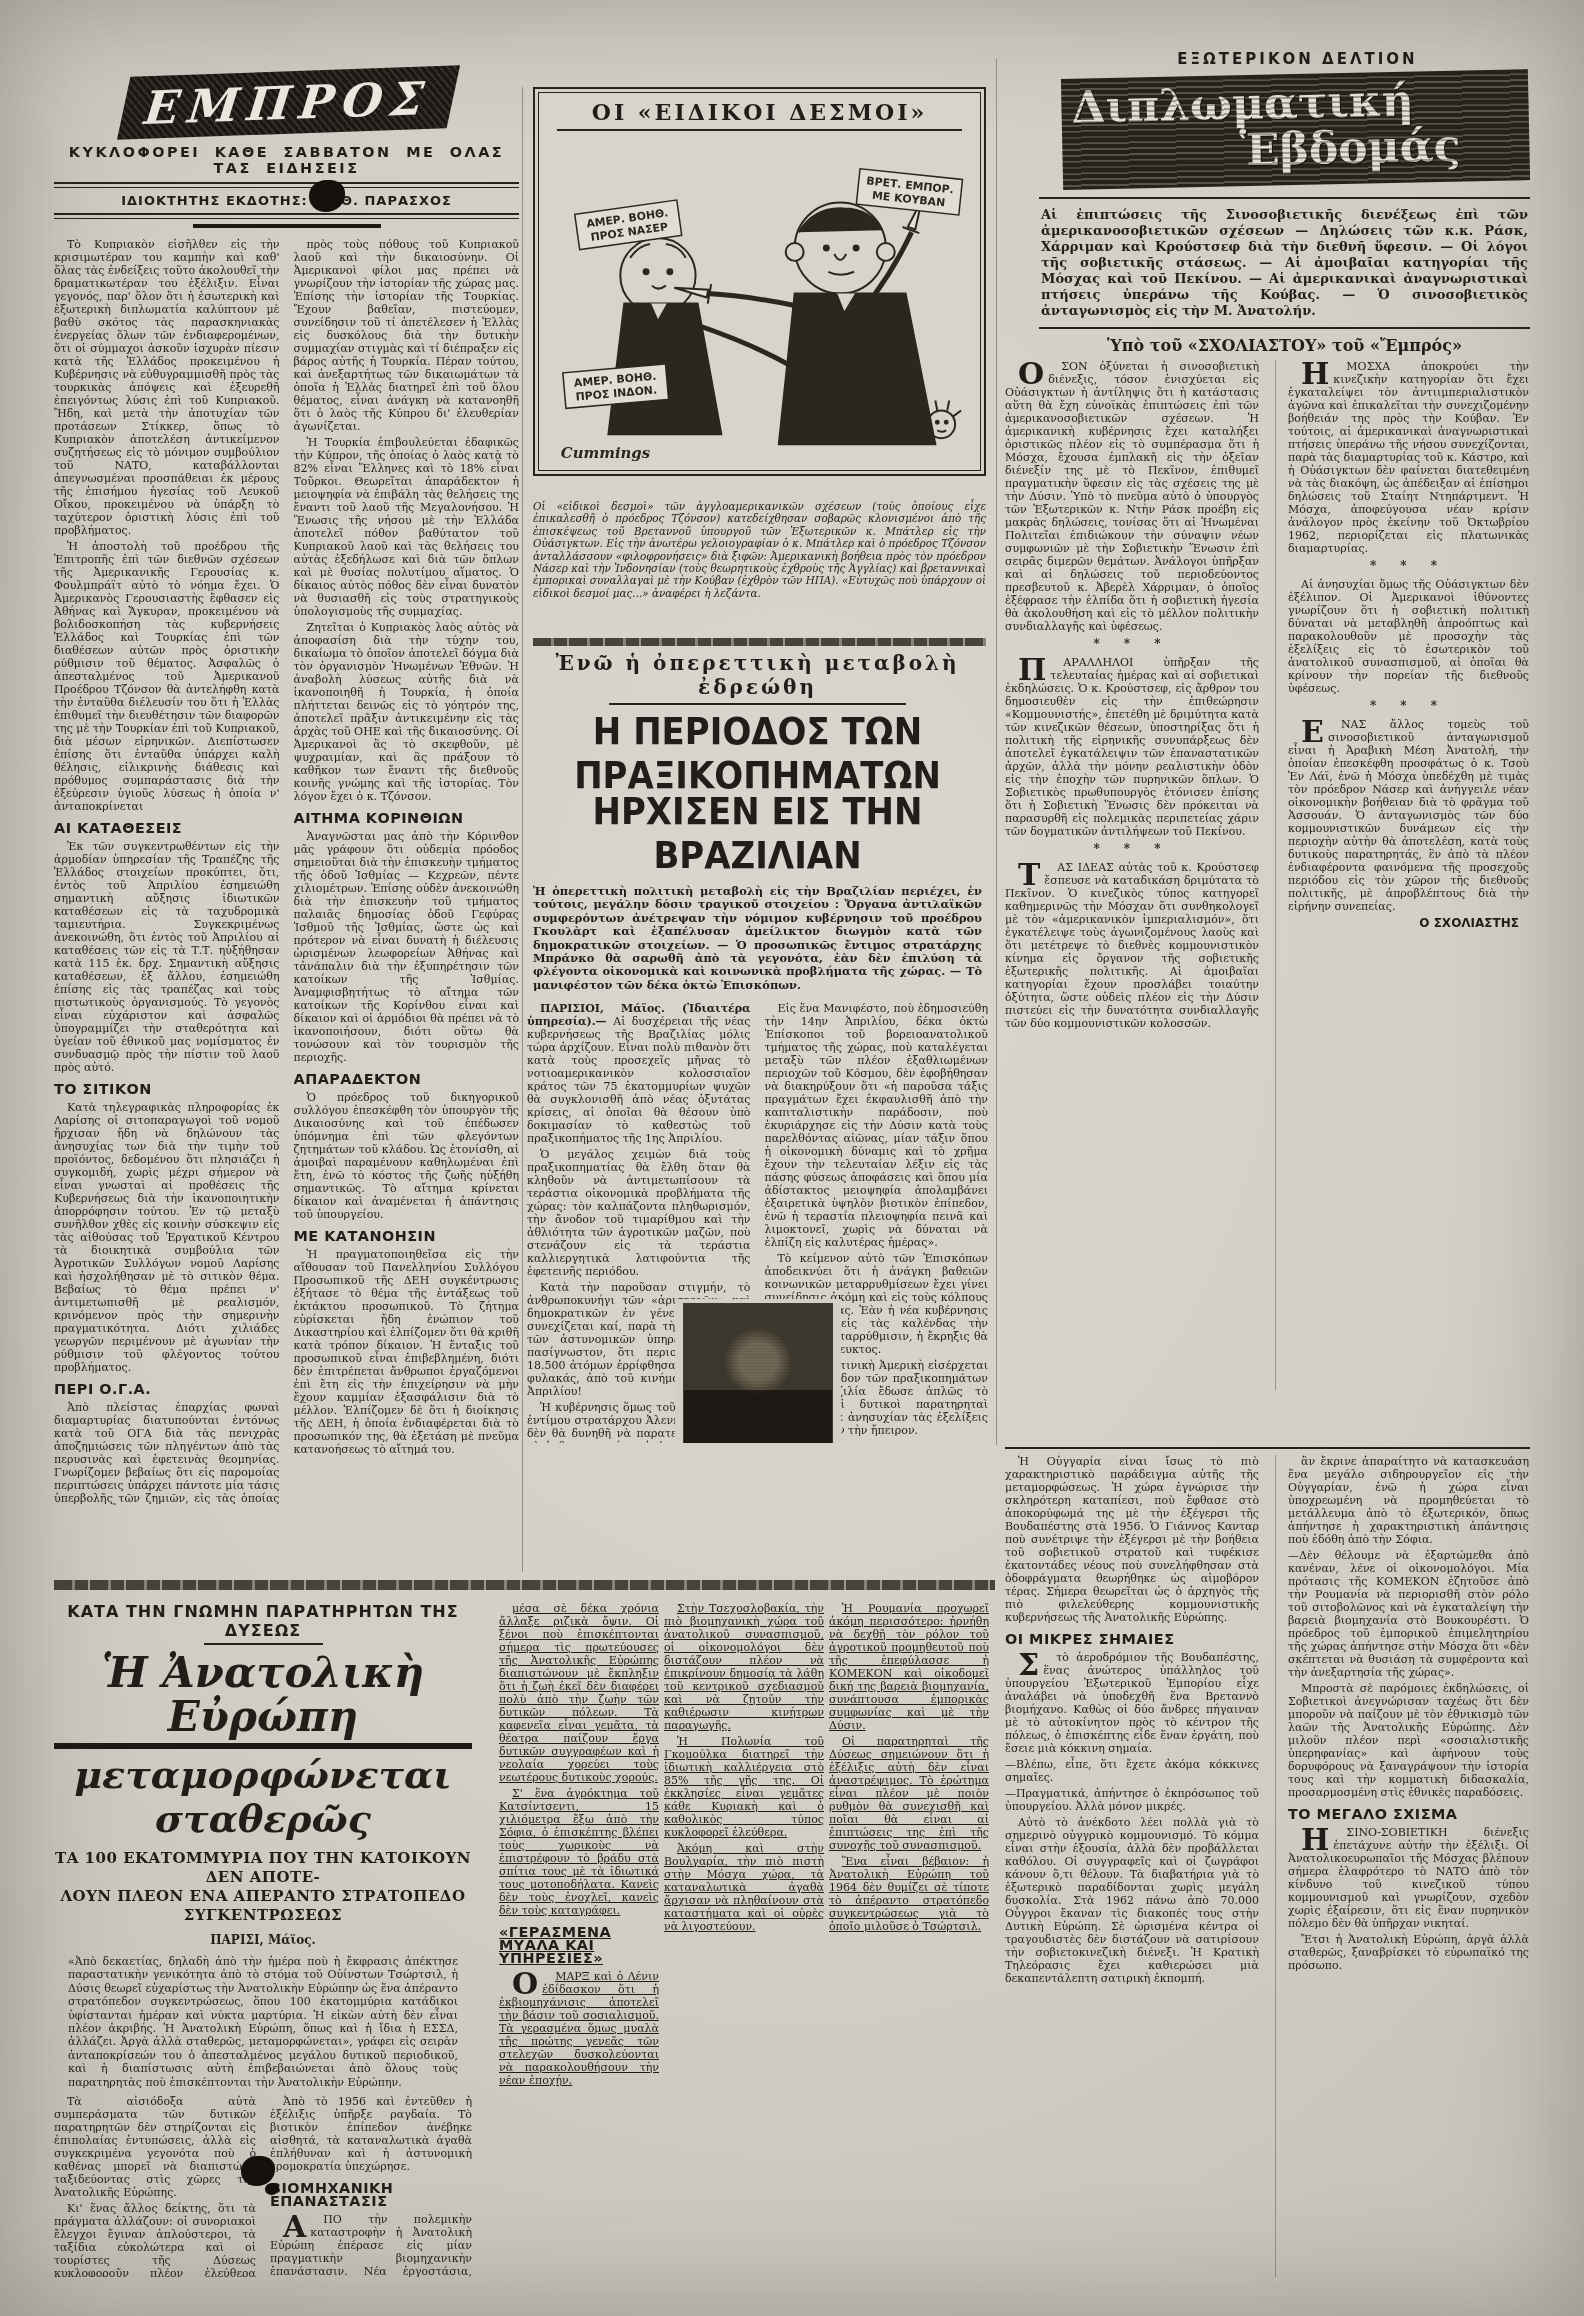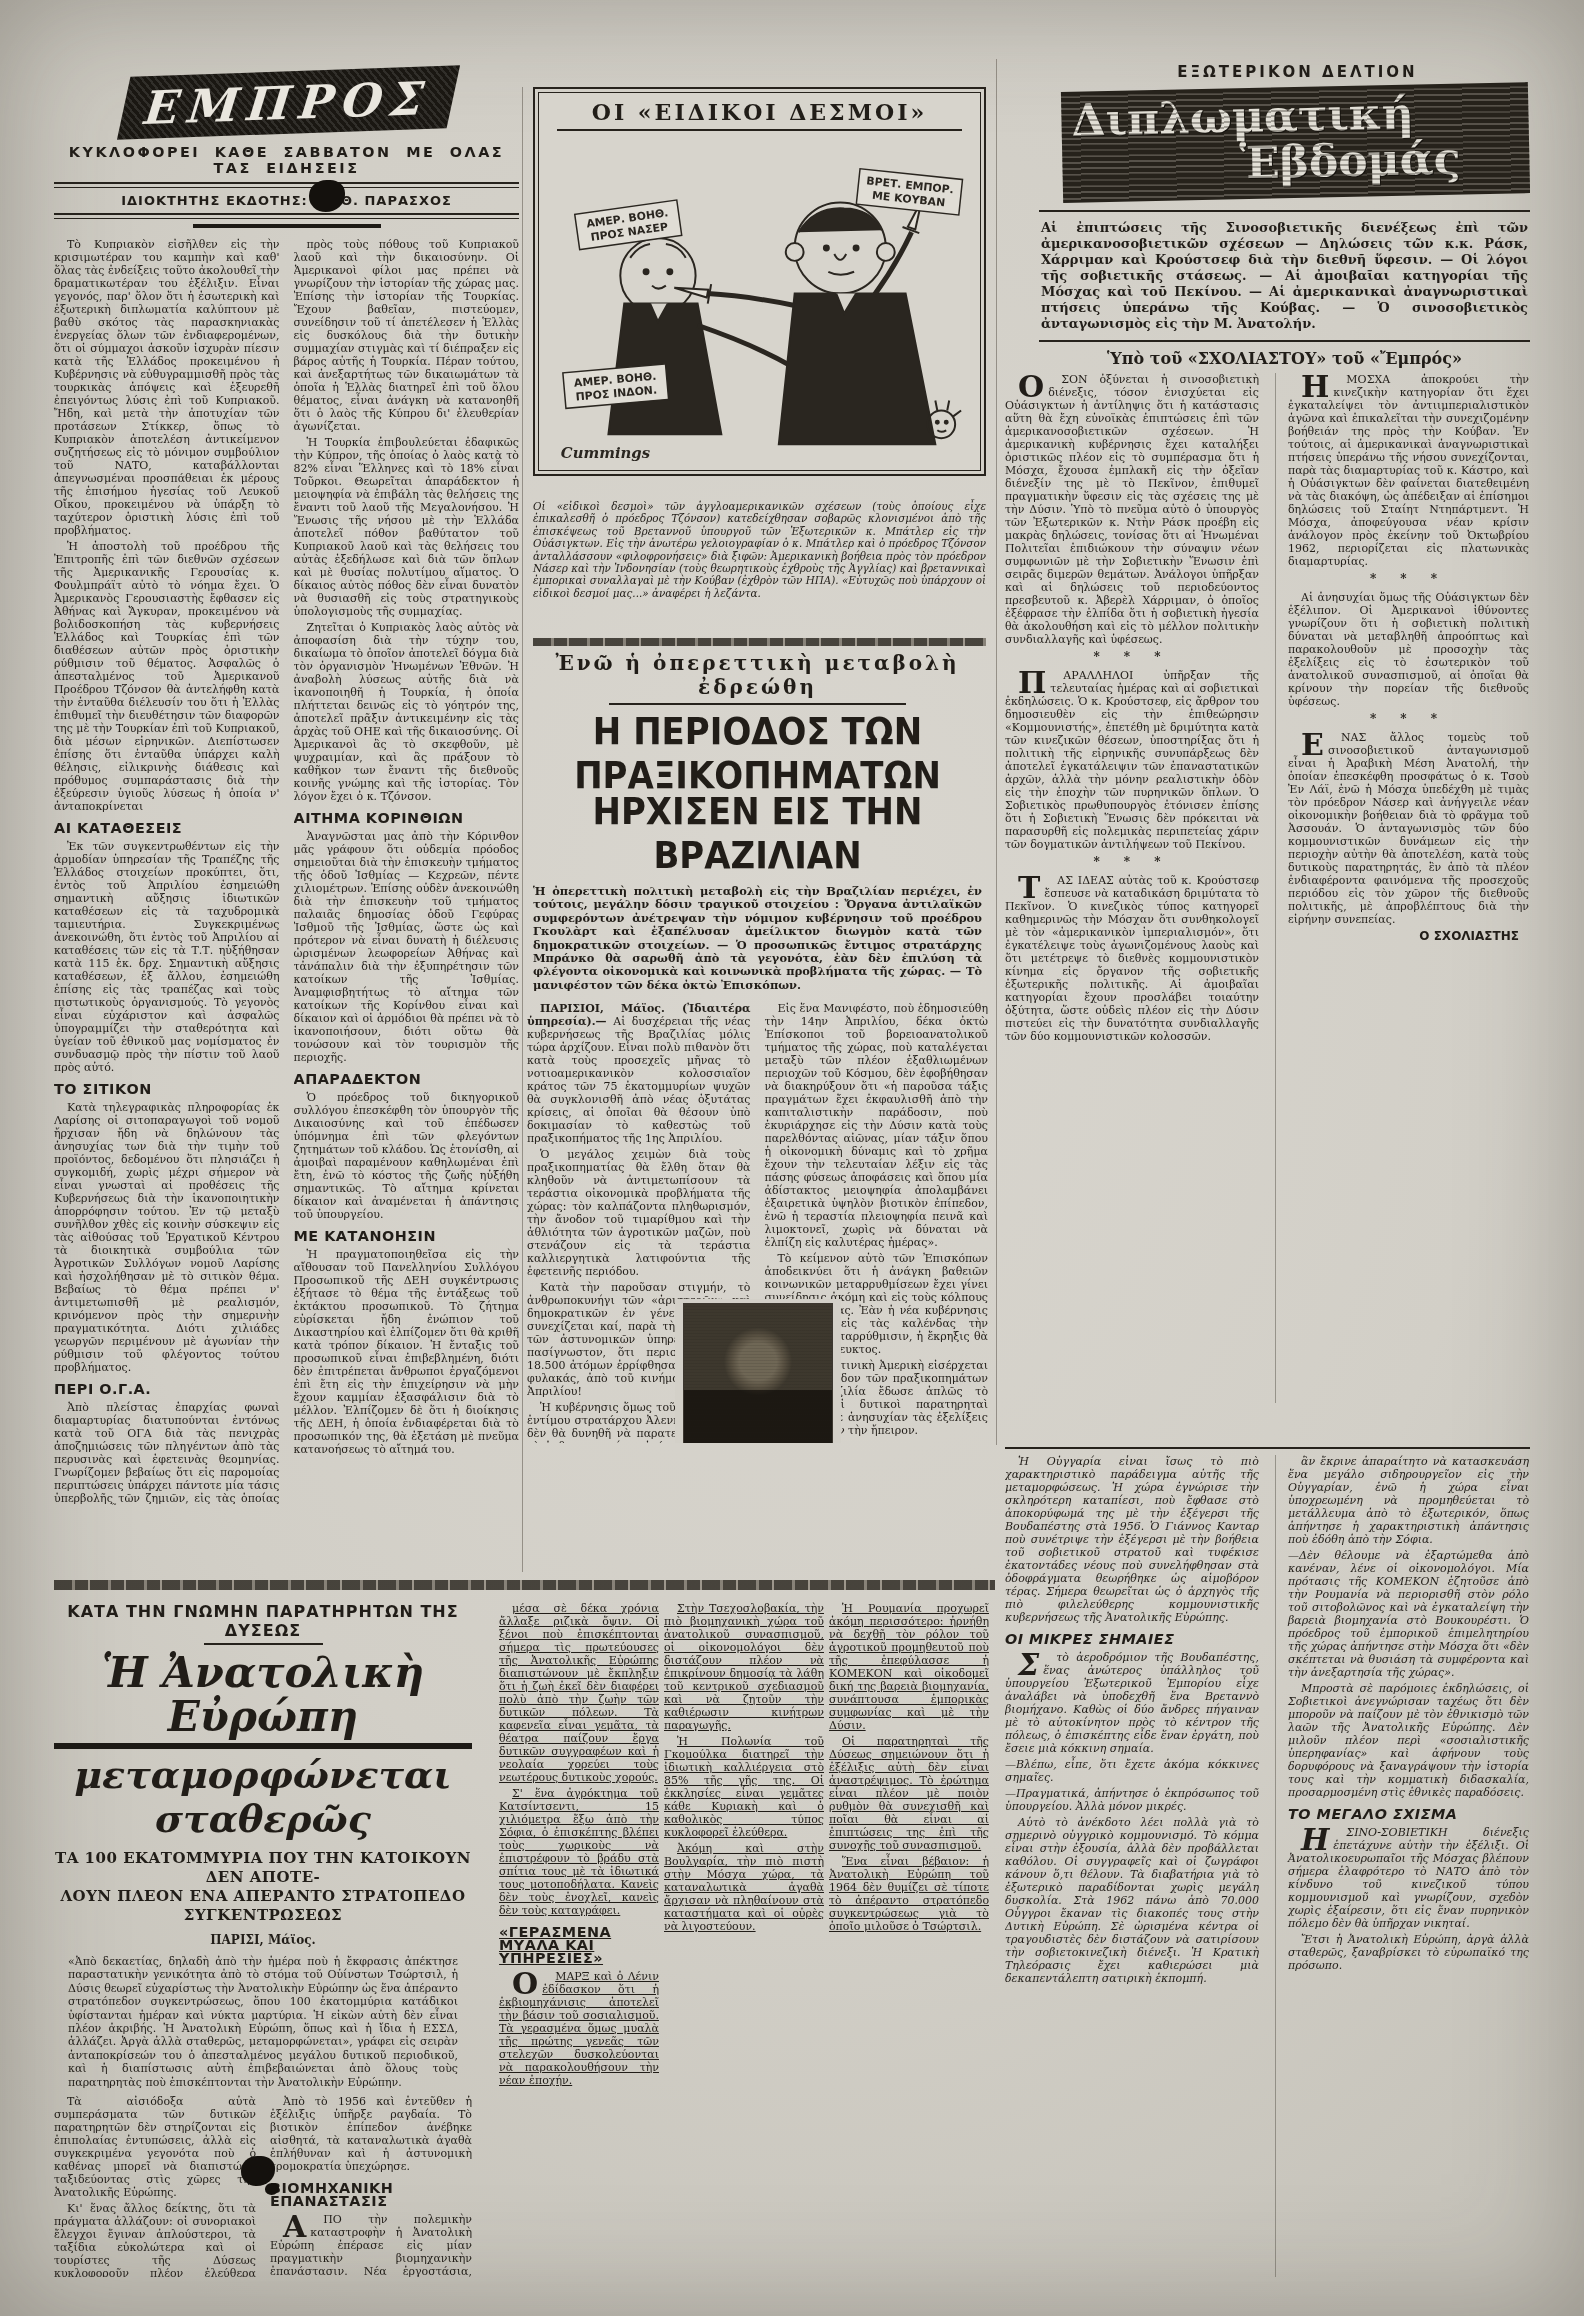--- a/index.html
+++ b/index.html
@@ -227,21 +227,21 @@
           <p>Τὸ κείμενον αὐτὸ τῶν Ἐπισκόπων ἀποδεικνύει ὅτι ἡ ἀνάγκη βαθειῶν κοινωνικῶν μεταρρυθμίσεων ἔχει γίνει συνείδησις ἀκόμη καὶ εἰς τοὺς κόλπους τῆς Ἐκκλησίας. Ἐὰν ἡ νέα κυβέρνησις παραπέμψη εἰς τὰς καλένδας τὴν ἀγροτικὴν μεταρρύθμισιν, ἡ ἔκρηξις θὰ εἶναι ἀναπόφευκτος.</p>
           <p>Ἔτσι, ἡ Λατινικὴ Ἀμερικὴ εἰσέρχεται εἰς τὴν περίοδον τῶν πραξικοπημάτων καὶ ἡ Βραζιλία ἔδωσε ἁπλῶς τὸ σύνθημα. Οἱ δυτικοὶ παρατηρηταὶ ἀναμένουν μὲ ἀνησυχίαν τὰς ἐξελίξεις εἰς ὁλόκληρον τὴν ἤπειρον.</p>
         </div>
       <div class="abs" style="left:50%;transform:translateX(-50%);top:297px;width:166px;background:#d3d0c8;padding:4px 8px 2px 8px;">
         <div class="photo"></div>
 
       </div>
     </div>
   </section>
 
-  <section class="abs" style="left:1005px;top:63px;width:525px;height:1386px;overflow:hidden;">
+  <section class="abs" style="left:1005px;top:50px;width:525px;height:1386px;overflow:hidden;">
     <div class="ext-label">ΕΞΩΤΕΡΙΚΟΝ ΔΕΛΤΙΟΝ</div>
     <div class="banner">
       <div class="banner-l1">Διπλωματική</div>
       <div class="banner-l2">Ἑβδομάς</div>
     </div>
     <div class="dip-deck">Αἱ ἐπιπτώσεις τῆς Σινοσοβιετικῆς διενέξεως ἐπὶ τῶν ἀμερικανοσοβιετικῶν σχέσεων — Δηλώσεις τῶν κ.κ. Ράσκ, Χάρριμαν καὶ Κρούστσεφ διὰ τὴν διεθνῆ ὕφεσιν. — Οἱ λόγοι τῆς σοβιετικῆς στάσεως. — Αἱ ἀμοιβαῖαι κατηγορίαι τῆς Μόσχας καὶ τοῦ Πεκίνου. — Αἱ ἀμερικανικαὶ ἀναγνωριστικαὶ πτήσεις ὑπεράνω τῆς Κούβας. — Ὁ σινοσοβιετικὸς ἀνταγωνισμὸς εἰς τὴν Μ. Ἀνατολήν.</div>
     <div class="dip-byline">Ὑπὸ τοῦ «ΣΧΟΛΙΑΣΤΟΥ» τοῦ «Ἔμπρός»</div>
     <div style="display:flex;gap:16px;height:1030px;">
       <div class="col body-txt" style="width:254px;">
           <p><span class="dropcap">Ο</span>ΣΟΝ ὀξύνεται ἡ σινοσοβιετικὴ διένεξις, τόσον ἐνισχύεται εἰς Οὐάσιγκτων ἡ ἀντίληψις ὅτι ἡ κατάστασις αὕτη θὰ ἔχη εὐνοϊκὰς ἐπιπτώσεις ἐπὶ τῶν ἀμερικανοσοβιετικῶν σχέσεων. Ἡ ἀμερικανικὴ κυβέρνησις ἔχει καταλήξει ὁριστικῶς πλέον εἰς τὸ συμπέρασμα ὅτι ἡ Μόσχα, ἔχουσα ἐμπλακῆ εἰς τὴν ὀξεῖαν διένεξίν της μὲ τὸ Πεκῖνον, ἐπιθυμεῖ πραγματικὴν ὕφεσιν εἰς τὰς σχέσεις της μὲ τὴν Δύσιν. Ὑπὸ τὸ πνεῦμα αὐτὸ ὁ ὑπουργὸς τῶν Ἐξωτερικῶν κ. Ντὴν Ράσκ προέβη εἰς μακρὰς δηλώσεις, τονίσας ὅτι αἱ Ἡνωμέναι Πολιτεῖαι ἐπιδιώκουν τὴν σύναψιν νέων συμφωνιῶν μὲ τὴν Σοβιετικὴν Ἕνωσιν ἐπὶ σειρᾶς διμερῶν θεμάτων. Ἀνάλογοι ὑπῆρξαν καὶ αἱ δηλώσεις τοῦ περιοδεύοντος πρεσβευτοῦ κ. Ἀβερὲλ Χάρριμαν, ὁ ὁποῖος ἐξέφρασε τὴν ἐλπίδα ὅτι ἡ σοβιετικὴ ἡγεσία θὰ ἀκολουθήση καὶ εἰς τὸ μέλλον πολιτικὴν συνδιαλλαγῆς καὶ ὑφέσεως.</p>
@@ -299,21 +299,21 @@
         <p>Ἀκόμη καὶ στὴν Βουλγαρία, τὴν πιὸ πιστὴ στὴν Μόσχα χώρα, τὰ καταναλωτικὰ ἀγαθὰ ἄρχισαν νὰ πληθαίνουν στὰ καταστήματα καὶ οἱ οὐρὲς νὰ λιγοστεύουν.</p>
       </div>
     <div class="col body-txt" style="width:160px;">
         <p>Ἡ Ρουμανία προχωρεῖ ἀκόμη περισσότερο: ἠρνήθη νὰ δεχθῆ τὸν ρόλον τοῦ ἀγροτικοῦ προμηθευτοῦ ποὺ τῆς ἐπεφύλασσε ἡ ΚΟΜΕΚΟΝ καὶ οἰκοδομεῖ δική της βαρειὰ βιομηχανία, συνάπτουσα ἐμπορικὰς συμφωνίας καὶ μὲ τὴν Δύσιν.</p>
         <p>Οἱ παρατηρηταὶ τῆς Δύσεως σημειώνουν ὅτι ἡ ἐξέλιξις αὐτὴ δὲν εἶναι ἀναστρέψιμος. Τὸ ἐρώτημα εἶναι πλέον μὲ ποιὸν ρυθμὸν θὰ συνεχισθῆ καὶ ποῖαι θὰ εἶναι αἱ ἐπιπτώσεις της ἐπὶ τῆς συνοχῆς τοῦ συνασπισμοῦ.</p>
         <p>Ἕνα εἶναι βέβαιον: ἡ Ἀνατολικὴ Εὐρώπη τοῦ 1964 δὲν θυμίζει σὲ τίποτε τὸ ἀπέραντο στρατόπεδο συγκεντρώσεως γιὰ τὸ ὁποῖο μιλοῦσε ὁ Τσώρτσιλ.</p>
       </div>
   </section>
 
   <div class="abs" style="left:1005px;top:1447px;width:525px;height:2px;background:#26221c;"></div>
-  <section class="abs" style="left:1005px;top:1455px;width:525px;height:822px;overflow:hidden;display:flex;gap:16px;font-style:italic;">
+  <section class="abs" style="left:1005px;top:1455px;width:525px;height:822px;overflow:hidden;display:flex;gap:16px;">
     <div class="col body-txt" style="width:254px;">
         <p>Ἡ Οὑγγαρία εἶναι ἴσως τὸ πιὸ χαρακτηριστικὸ παράδειγμα αὐτῆς τῆς μεταμορφώσεως. Ἡ χώρα ἐγνώρισε τὴν σκληρότερη καταπίεσι, ποὺ ἔφθασε στὸ ἀποκορύφωμά της μὲ τὴν ἐξέγερσι τῆς Βουδαπέστης στὰ 1956. Ὁ Γιάννος Κανταρ ποὺ συνέτριψε τὴν ἐξέγερσι μὲ τὴν βοήθεια τοῦ σοβιετικοῦ στρατοῦ καὶ τυφέκισε ἑκατοντάδες νέους ποὺ συνελήφθησαν στὰ ὁδοφράγματα θεωρήθηκε ὡς αἱμοβόρον τέρας. Σήμερα θεωρεῖται ὡς ὁ ἀρχηγὸς τῆς πιὸ φιλελεύθερης κομμουνιστικῆς κυβερνήσεως τῆς Ἀνατολικῆς Εὐρώπης.</p>
         <h3 class="subhead">ΟΙ ΜΙΚΡΕΣ ΣΗΜΑΙΕΣ</h3>
         <p><span class="dropcap">Σ</span>τὸ ἀεροδρόμιον τῆς Βουδαπέστης, ἕνας ἀνώτερος ὑπάλληλος τοῦ ὑπουργείου Ἐξωτερικοῦ Ἐμπορίου εἶχε ἀναλάβει νὰ ὑποδεχθῆ ἕνα Βρεταννὸ βιομήχανο. Καθὼς οἱ δύο ἄνδρες πήγαιναν μὲ τὸ αὐτοκίνητον πρὸς τὸ κέντρον τῆς πόλεως, ὁ ἐπισκέπτης εἶδε ἕναν ἐργάτη, ποὺ ἔσειε μιὰ κόκκινη σημαία.</p>
         <p class="dash-p">—Βλέπω, εἶπε, ὅτι ἔχετε ἀκόμα κόκκινες σημαῖες.</p>
         <p class="dash-p">—Πραγματικά, ἀπήντησε ὁ ἐκπρόσωπος τοῦ ὑπουργείου. Ἀλλὰ μόνον μικρές.</p>
         <p>Αὐτὸ τὸ ἀνέκδοτο λέει πολλὰ γιὰ τὸ σημερινὸ οὑγγρικὸ κομμουνισμό. Τὸ κόμμα εἶναι στὴν ἐξουσία, ἀλλὰ δὲν προβάλλεται καθόλου. Οἱ συγγραφεῖς καὶ οἱ ζωγράφοι κάνουν ὅ,τι θέλουν. Τὰ διαβατήρια γιὰ τὸ ἐξωτερικὸ παραδίδονται χωρὶς μεγάλη δυσκολία. Στὰ 1962 πάνω ἀπὸ 70.000 Οὗγγροι ἔκαναν τὶς διακοπές τους στὴν Δυτικὴ Εὐρώπη. Σὲ ὡρισμένα κέντρα οἱ τραγουδιστὲς δὲν διστάζουν νὰ σατιρίσουν τὴν σοβιετοκινεζικὴ διένεξι. Ἡ Κρατικὴ Τηλεόρασις ἔχει καθιερώσει μιὰ δεκαπεντάλεπτη σατιρικὴ ἐκπομπή.</p>
       </div>
     <div class="col body-txt" style="width:254px;border-left:1px solid rgba(90,85,75,.5);padding-left:12px;">
         <p>ἂν ἔκρινε ἀπαραίτητο νὰ κατασκευάση ἕνα μεγάλο σιδηρουργεῖον εἰς τὴν Οὑγγαρίαν, ἐνῶ ἡ χώρα εἶναι ὑποχρεωμένη νὰ προμηθεύεται τὸ μετάλλευμα ἀπὸ τὸ ἐξωτερικόν, ὅπως ἀπήντησε ἡ χαρακτηριστικὴ ἀπάντησις ποὺ ἐδόθη ἀπὸ τὴν Σόφια.</p>

